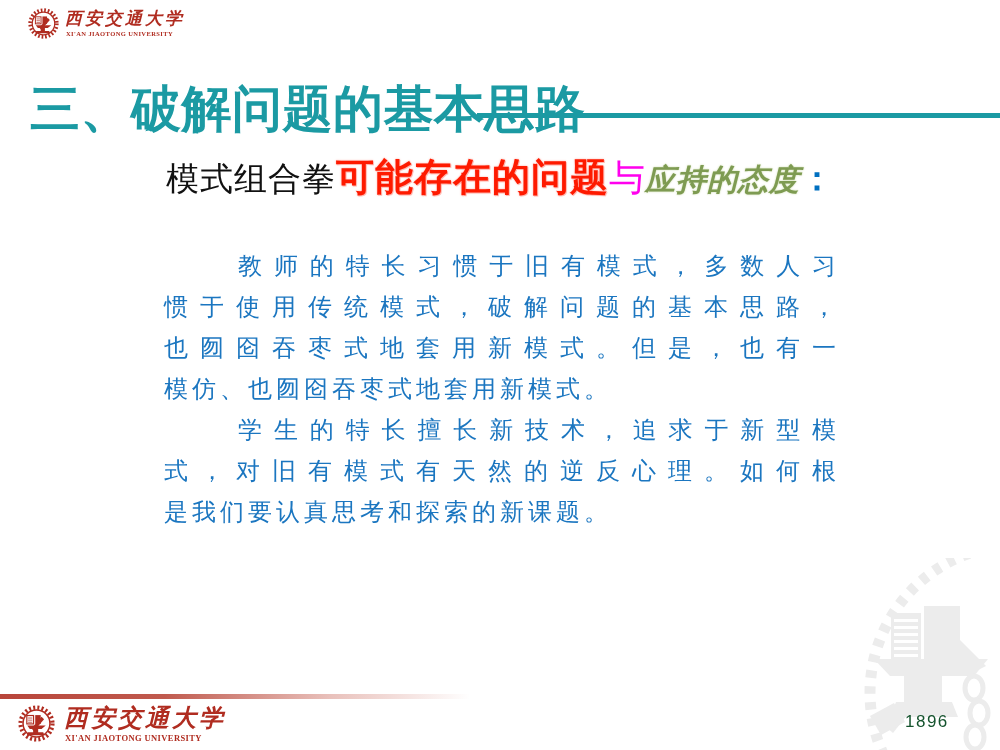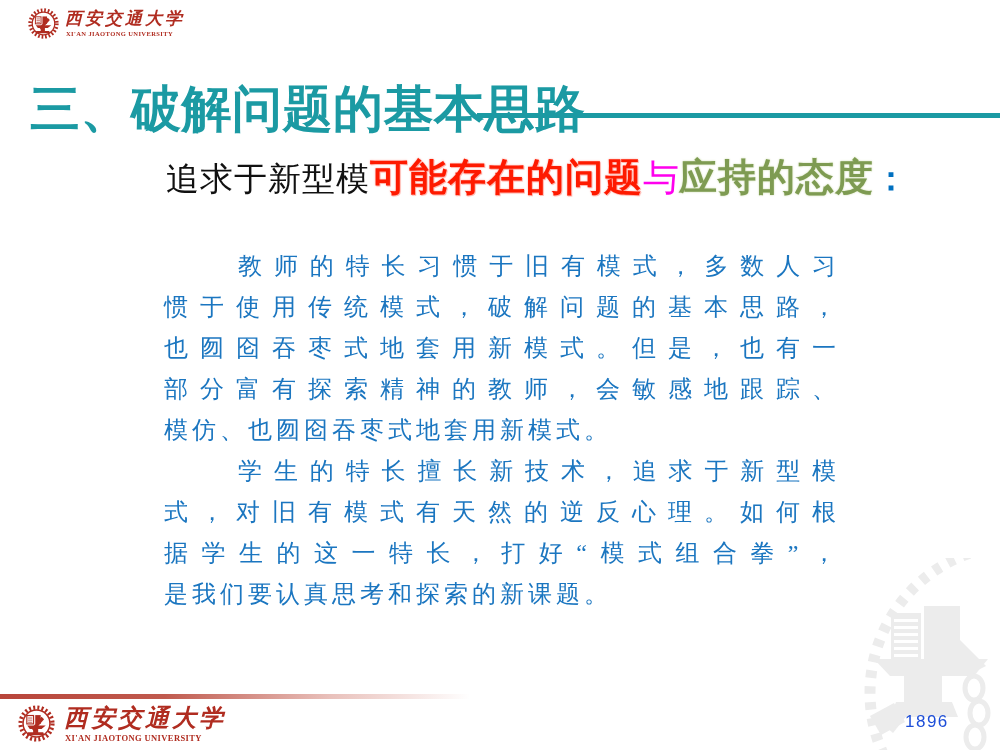--- a/index.html
+++ b/index.html
@@ -65,23 +65,24 @@
   .sub-red{
     color:var(--wordart-red);font-size:38px;font-weight:800;
     letter-spacing:1px;
     text-shadow:0 0 2px rgba(255,150,140,.9),1px 1px 0 rgba(255,170,160,.7);
     font-family:Liberation Serif, serif;
   }
   .sub-conn{
     color:var(--connector-magenta);font-size:36px;font-weight:500;
   }
   .sub-green{
-    color:var(--wordart-green);font-size:38px;font-weight:800;
+    color:var(--wordart-green);font-size:30px;font-weight:800;
     letter-spacing:1px;
     text-shadow:0 0 2px rgba(190,210,150,.9);
+    font-style:italic;
   }
   .sub-colon{
     color:var(--colon-blue);font-size:34px;font-weight:700;
   }
 
   
   .body-text{
     position:absolute;left:164px;top:246px;width:674px;
     font-family:"Liberation Serif",serif;
     color:var(--body-blue);font-size:24px;line-height:41px;
@@ -99,21 +100,21 @@
     background:linear-gradient(to right,
       var(--divider-red) 0%, #c05a4e 35%, rgba(214,140,130,.55) 70%,
       rgba(255,255,255,0) 100%);
   }
 
   
   .watermark{position:absolute;left:828px;top:558px;width:172px;height:192px;
     color:var(--watermark-gray);}
   .watermark-year{
     position:absolute;left:905px;top:712px;font-size:17px;letter-spacing:1.5px;
-    color:#1d4ed8;font-family:"Liberation Sans",sans-serif;
+    color:#14532d;font-family:"Liberation Sans",sans-serif;
   }
 </style>
 </head>
 <body>
 
 <div class="slide">
 
   <div class="logo logo-top">
     <svg class="emblem" viewBox="0 0 44 44">
       <circle cx="22" cy="22" r="19" fill="none" stroke="currentColor" stroke-width="5" stroke-dasharray="2.4 2.6"></circle>
@@ -125,36 +126,34 @@
       <path d="M28 14 l3 3 -12 14 -3 -3 z" fill="currentColor"></path>
     </svg>
     <span class="zh">西安交通大学</span>
     <span class="en">XI'AN JIAOTONG UNIVERSITY</span>
   </div>
 
   <div class="title">三、破解问题的基本思路</div>
   <div class="title-underline"></div>
 
   <div class="subtitle">
-    <span class="sub-prefix">追求于新型模</span>
+    <span class="sub-prefix">模式组合拳</span>
     <span class="sub-red">可能存在的问题</span>
     <span class="sub-conn">与</span>
     <span class="sub-green">应持的态度</span>
     <span class="sub-colon">：</span>
   </div>
 
   <div class="body-text">
     <div class="body-line indent">教师的特长习惯于旧有模式，多数人习</div>
     <div class="body-line">惯于使用传统模式，破解问题的基本思路，</div>
     <div class="body-line">也囫囵吞枣式地套用新模式。但是，也有一</div>
-    <div class="body-line">部分富有探索精神的教师，会敏感地跟踪、</div>
     <div class="body-line last">模仿、也囫囵吞枣式地套用新模式。</div>
     <div class="body-line indent">学生的特长擅长新技术，追求于新型模</div>
     <div class="body-line">式，对旧有模式有天然的逆反心理。如何根</div>
-    <div class="body-line">据学生的这一特长，打好“模式组合拳”，</div>
     <div class="body-line last">是我们要认真思考和探索的新课题。</div>
   </div>
 
   <svg class="watermark" viewBox="0 0 172 192">
     <circle cx="190" cy="135" r="148" fill="none" stroke="currentColor" stroke-width="11" stroke-dasharray="7.5 8.5"></circle>
     <rect x="63" y="55" width="30" height="46" fill="currentColor"></rect>
     <rect x="66" y="61" width="24" height="3" fill="#ffffff"></rect>
     <rect x="66" y="68" width="24" height="3" fill="#ffffff"></rect>
     <rect x="66" y="75" width="24" height="3" fill="#ffffff"></rect>
     <rect x="66" y="82" width="24" height="3" fill="#ffffff"></rect>

